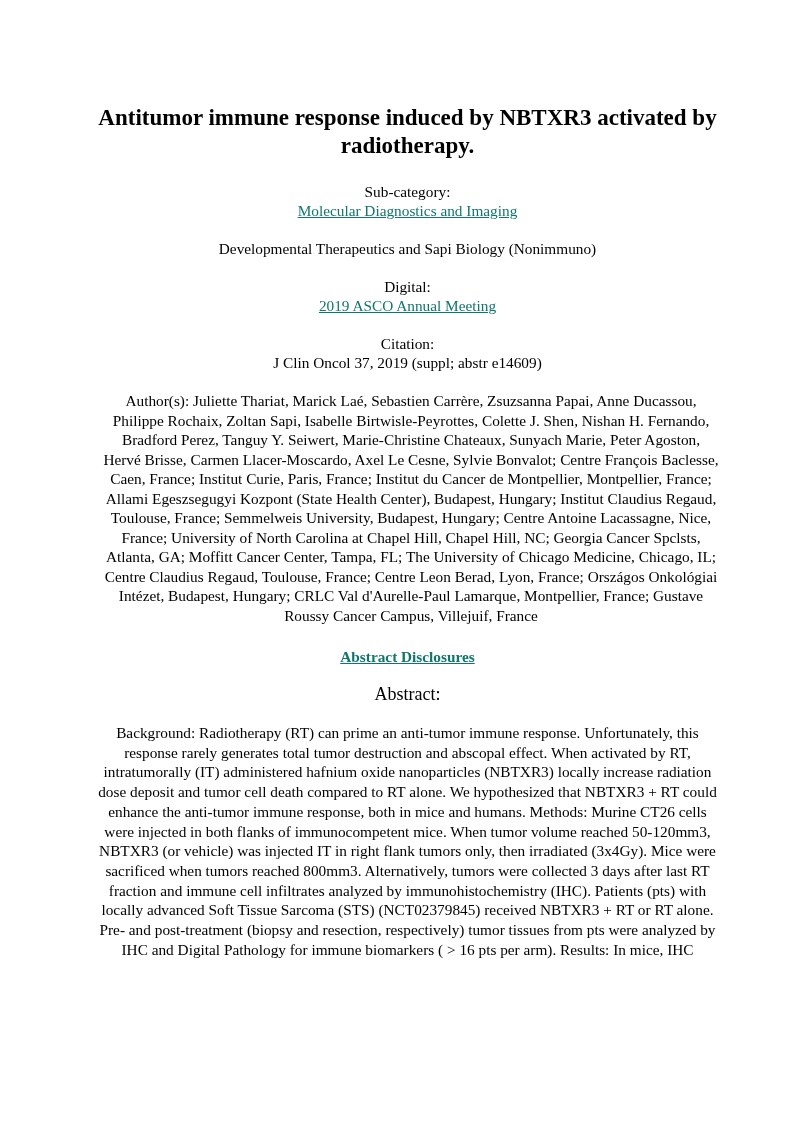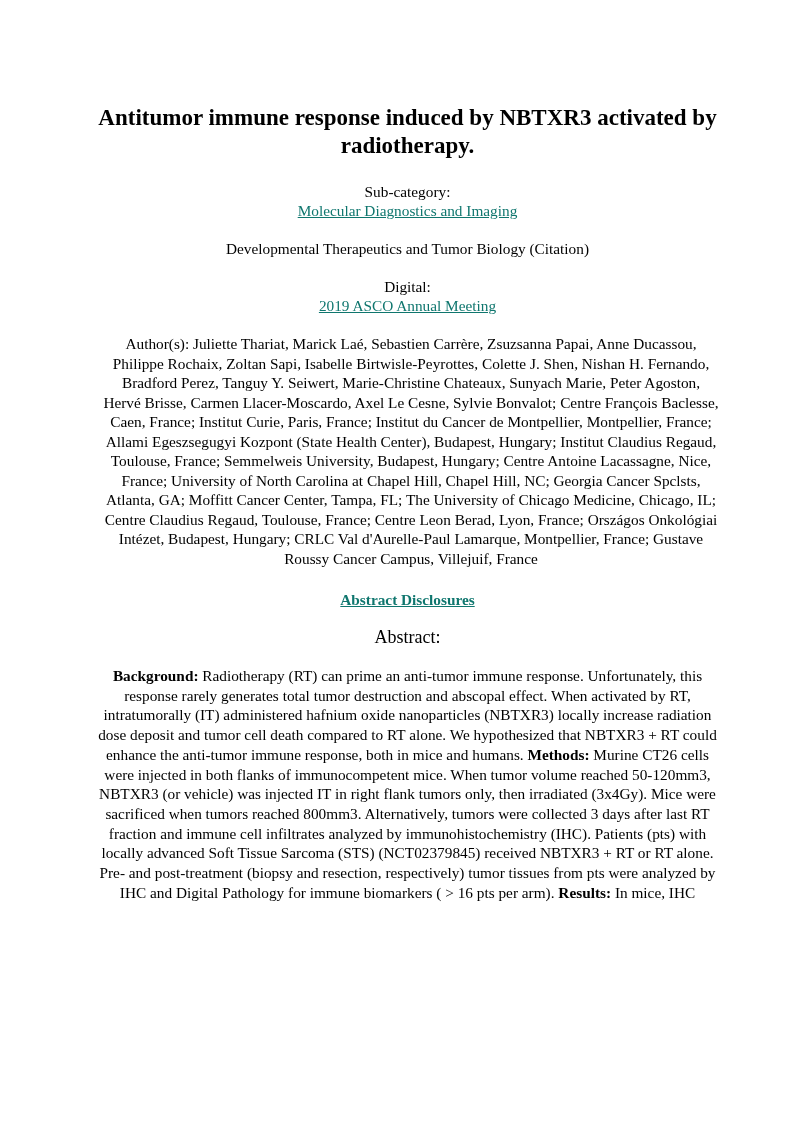--- a/index.html
+++ b/index.html
@@ -25,44 +25,46 @@
       margin: 0 0 22px 0;
     }
     .field { font-size: 15.3px; line-height: 19px; margin-bottom: 19px; }
     .field .label { display: block; }
     .field .value { display: block; }
     a.link { color: #0f766e; text-decoration: underline; }
     .authors { font-size: 15.3px; line-height: 19.5px; margin-bottom: 22px; margin-left: 7px; }
     .disclosures { font-size: 15.3px; line-height: 19px; font-weight: bold; margin-bottom: 19px; }
     .abstract-label { font-size: 18px; line-height: 19px; margin-bottom: 19px; }
     .abstract-body { font-size: 15.3px; line-height: 19.7px; }
-    .abstract-body b { font-weight: bold; }
+    .abstract-body b { font-weight: normal; }
   </style>
 </head>
 <body>
 
 <div class="page">
   <h1 class="title">Antitumor immune response induced by NBTXR3 activated by radiotherapy.</h1>
 
   <div class="field">
     <span class="label">Sub-category:</span>
     <a class="link value" href="#" style="display:inline">Molecular Diagnostics and Imaging</a>
   </div>
 
   <div class="field">
-    <span class="value">Developmental Therapeutics and Tumor Biology (Citation)</span>
+    <span class="value">Developmental Therapeutics and Sapi Biology (Nonimmuno)</span>
   </div>
 
   <div class="field">
     <span class="label">Digital:</span>
     <a class="link value" href="#" style="display:inline">2019 ASCO Annual Meeting</a>
   </div>
 
 
   <div class="field">
+    <span class="label">Citation:</span>
+    <span class="value">J Clin Oncol 37, 2019 (suppl; abstr e14609)</span>
   </div>
 
   <div class="authors">Author(s): Juliette Thariat, Marick Laé, Sebastien Carrère, Zsuzsanna Papai, Anne Ducassou, Philippe Rochaix, Zoltan Sapi, Isabelle Birtwisle-Peyrottes, Colette J. Shen, Nishan H. Fernando, Bradford Perez, Tanguy Y. Seiwert, Marie-Christine Chateaux, Sunyach Marie, Peter Agoston, Hervé Brisse, Carmen Llacer-Moscardo, Axel Le Cesne, Sylvie Bonvalot; Centre François Baclesse, Caen, France; Institut Curie, Paris, France; Institut du Cancer de Montpellier, Montpellier, France; Allami Egeszsegugyi Kozpont (State Health Center), Budapest, Hungary; Institut Claudius Regaud, Toulouse, France; Semmelweis University, Budapest, Hungary; Centre Antoine Lacassagne, Nice, France; University of North Carolina at Chapel Hill, Chapel Hill, NC; Georgia Cancer Spclsts, Atlanta, GA; Moffitt Cancer Center, Tampa, FL; The University of Chicago Medicine, Chicago, IL; Centre Claudius Regaud, Toulouse, France; Centre Leon Berad, Lyon, France; Országos Onkológiai Intézet, Budapest, Hungary; CRLC Val d'Aurelle-Paul Lamarque, Montpellier, France; Gustave Roussy Cancer Campus, Villejuif, France</div>
 
   <div class="disclosures">
     <a class="link" href="#">Abstract Disclosures</a>
   </div>
 
   <div class="abstract-label">Abstract:</div>
 

